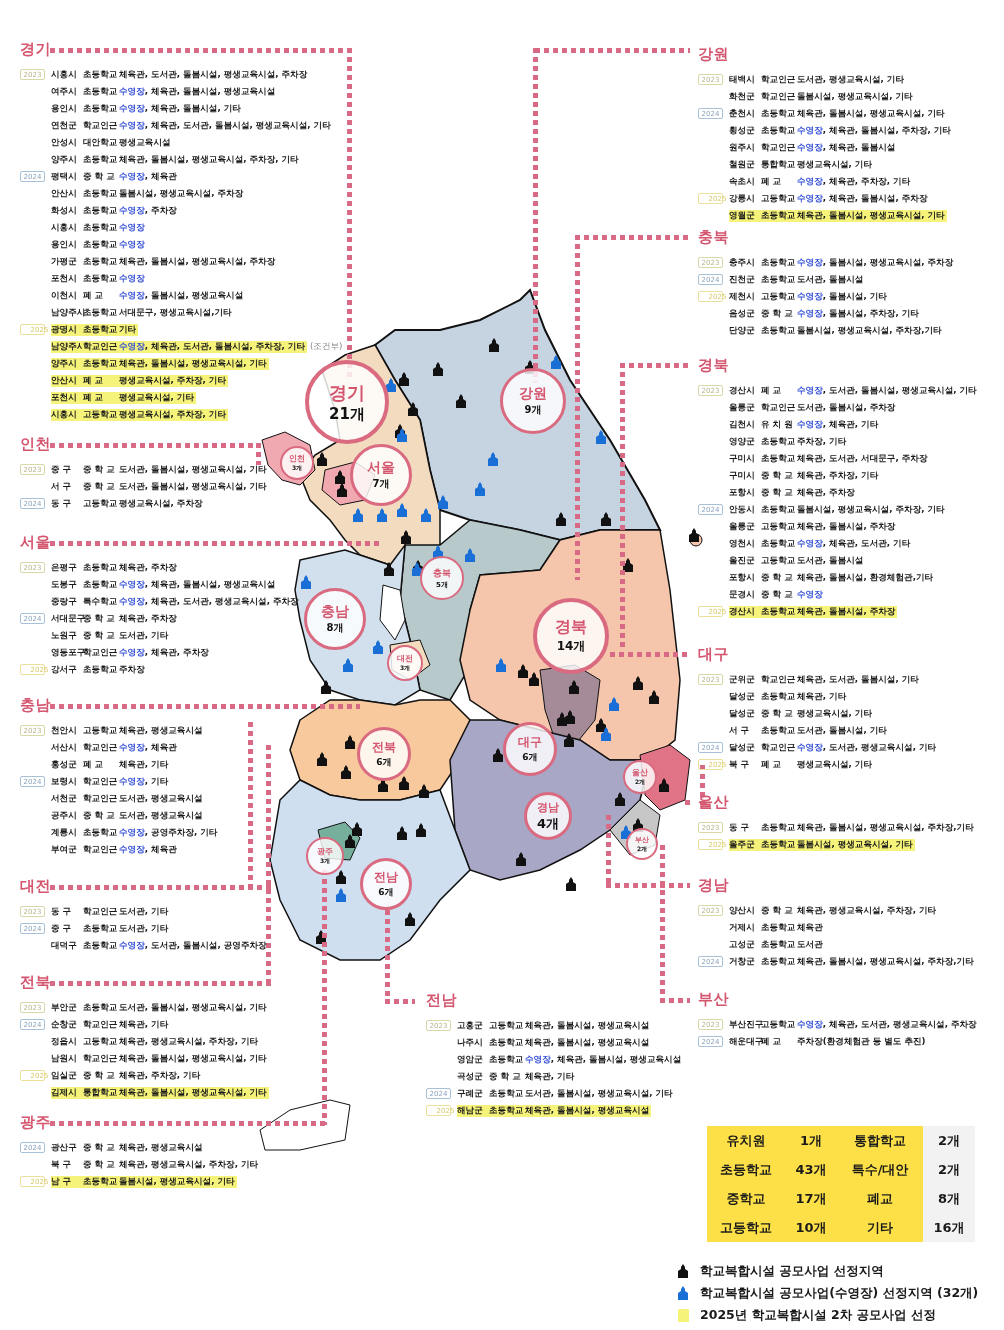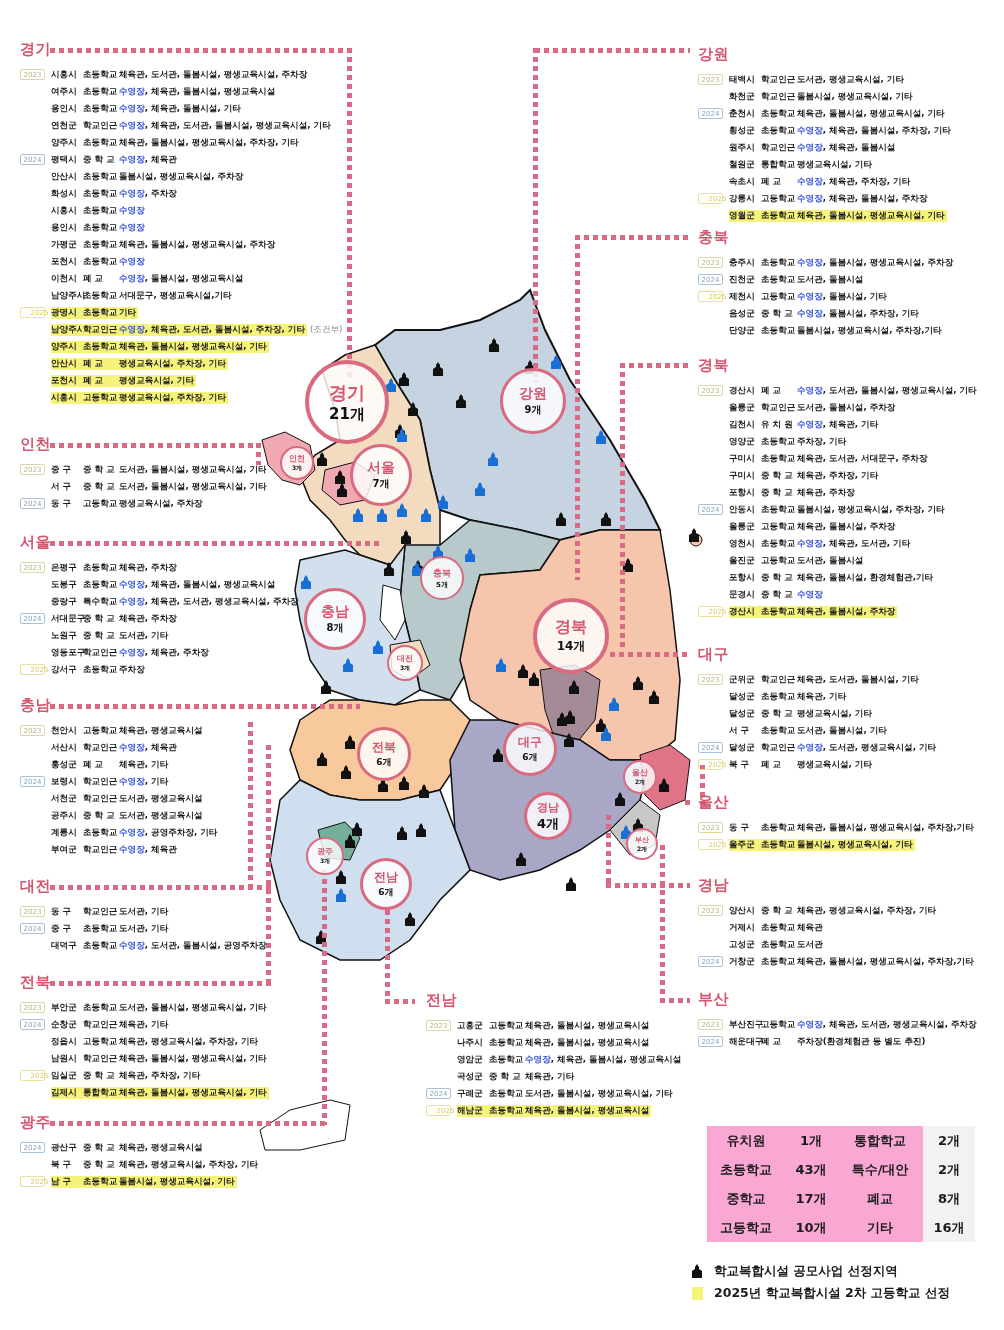--- a/index.html
+++ b/index.html
@@ -28,24 +28,24 @@
 
   .map { position: absolute; left: 0; top: 0; width: 1004px; height: 1330px; pointer-events: none; }
 
   .bubble { position: absolute; border-radius: 50%; border: 4px solid #d96a80; background: rgba(255,255,255,0.82); display: flex; flex-direction: column; align-items: center; justify-content: center; }
   .bubble .bname { color: #d4566f; font-weight: bold; }
   .bubble .bcount { color: #111; font-weight: bold; }
   .bubble.sm { border-width: 2px; }
 
   .stats { position: absolute; left: 707px; top: 1120px; width: 268px; height: 128px; display: grid; grid-template-columns: 78px 52px 86px 52px; grid-template-rows: repeat(4, 1fr); padding: 6px 0; }
   .stats .cell { display: flex; align-items: center; justify-content: center; font-size: 13px; font-weight: bold; }
-  .stats .bgpink { background: #f9a8d4; }
+  .stats .bgpink { background: #fde047; }
   .stats .bggray { background: #f2f2f2; }
 
-  .legend { position: absolute; left: 690px; top: 1260px; }
+  .legend { position: absolute; left: 676px; top: 1260px; }
   .legend .lrow { display: flex; align-items: center; height: 22px; font-size: 12.5px; font-weight: bold; color: #1a1a1a; }
   .legend .licon { width: 14px; height: 14px; margin-right: 10px; display: flex; align-items: center; justify-content: center; }
   .swatch { width: 11px; height: 13px; background: #f5f37a; }
 </style>
 </head>
 <body>
 
 <svg class="map" viewBox="0 0 1004 1330" xmlns="http://www.w3.org/2000/svg">
   <defs>
     <symbol id="mk" viewBox="0 0 12 14">
@@ -274,20 +274,26 @@
         <span class="fac"><span class="pool">수영장</span><span>, 체육관, 돌봄시설, 기타</span></span>
       </div>
       <div class="row">
         <span class="year blank"></span>
         <span class="city">연천군</span>
         <span class="school">학교인근</span>
         <span class="fac"><span class="pool">수영장</span><span>, 체육관, 도서관, 돌봄시설, 평생교육시설, 기타</span></span>
       </div>
       <div class="row">
         <span class="year blank"></span>
+        <span class="city">안성시</span>
+        <span class="school">대안학교</span>
+        <span class="fac"><span class="pool"></span><span>평생교육시설</span></span>
+      </div>
+      <div class="row">
+        <span class="year blank"></span>
         <span class="city">양주시</span>
         <span class="school">초등학교</span>
         <span class="fac"><span class="pool"></span><span>체육관, 돌봄시설, 평생교육시설, 주차장, 기타</span></span>
       </div>
       <div class="row">
         <span class="year y2024">2024</span>
         <span class="city">평택시</span>
         <span class="school">중 학 교</span>
         <span class="fac"><span class="pool">수영장</span><span>, 체육관</span></span>
       </div>
@@ -940,17 +946,25 @@
   <div class="lrow">
     <span class="licon">
         <svg width="12" height="14" viewBox="0 0 12 14">
           <path d="M6 0 L8 3 L8 5 L11 7 L11 14 L1 14 L1 7 L4 5 L4 3 Z" fill="#111"></path>
         </svg>
       </span>
     <span>학교복합시설 공모사업 선정지역</span>
   </div>
   <div class="lrow">
     <span class="licon">
+        <svg width="12" height="14" viewBox="0 0 12 14">
+          <path d="M6 0 L8 3 L8 5 L11 7 L11 14 L1 14 L1 7 L4 5 L4 3 Z" fill="#1a6fd6"></path>
+        </svg>
+      </span>
+    <span>학교복합시설 공모사업(수영장) 선정지역 (32개)</span>
+  </div>
+  <div class="lrow">
+    <span class="licon">
         <span class="swatch"></span>
       </span>
-    <span>2025년 학교복합시설 2차 고등학교 선정</span>
+    <span>2025년 학교복합시설 2차 공모사업 선정</span>
   </div>
 </div>
 
 </body></html>

